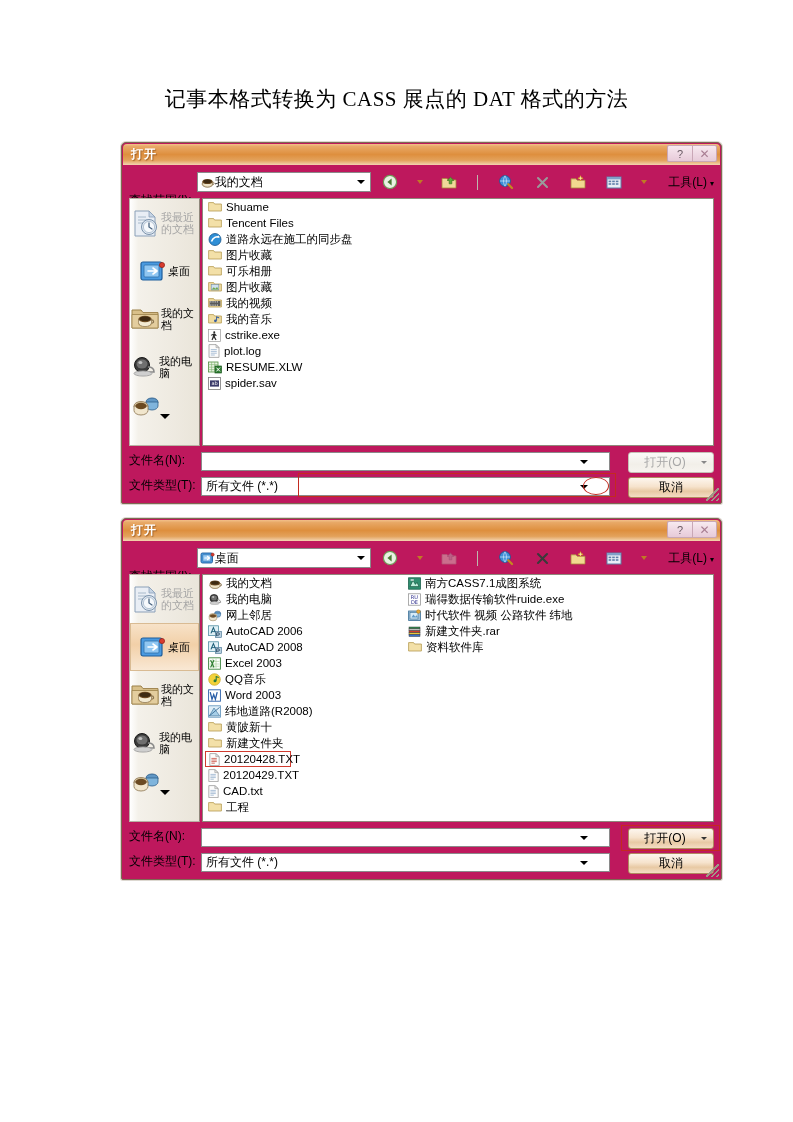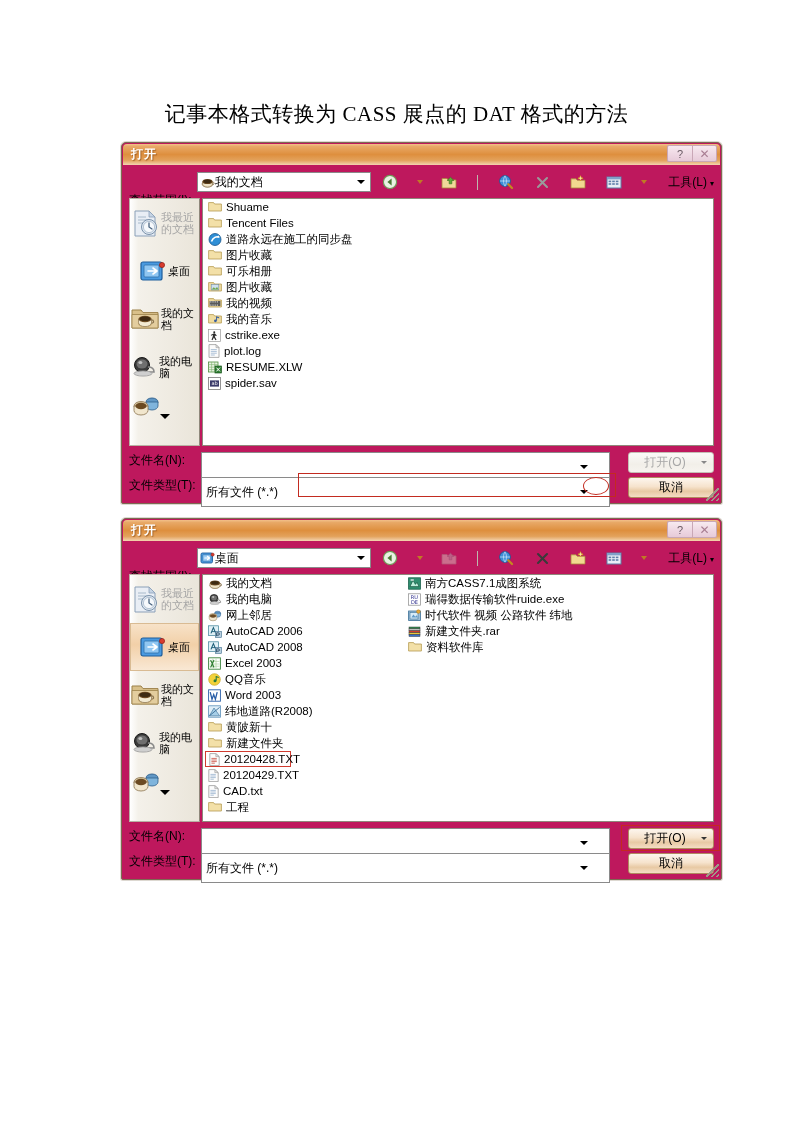--- a/index.html
+++ b/index.html
@@ -11,21 +11,21 @@
     width: 793px;
     height: 1122px;
     position: relative;
     font-family: "Liberation Sans", "DejaVu Sans", sans-serif;
     overflow: hidden;
   }
 
   
   .doc-title {
     position: absolute;
-    top: 100px;
+    top: 85px;
     left: 0;
     width: 793px;
     text-align: center;
     font-family: "Liberation Serif", "DejaVu Serif", serif;
     font-size: 21px;
     color: #000;
     letter-spacing: 0.5px;
   }
 
   
@@ -218,21 +218,21 @@
     box-sizing: border-box;
     width: 86px;
   }
 
   
   .bottom { margin-top: 6px; }
   .brow { display: flex; height: 21px; margin-bottom: 4px; }
   .blabel { font-size: 12px; color: #000; width: 72px; white-space: nowrap; }
   .bcombo {
     flex: 1 1 auto;
-    height: 30px;
+    height: 19px;
     background: #fff;
     border: 1px solid #8a8a8a;
     display: flex;
     align-items: center;
     padding: 0 18px 0 4px;
     box-sizing: border-box;
     position: relative;
   }
   .bcombo .btxt { font-size: 12px; color: #000; flex: 1 1 auto; }
   .bbtn-wrap { width: 96px; display: flex; justify-content: flex-end; margin-left: 8px; position: relative; }

